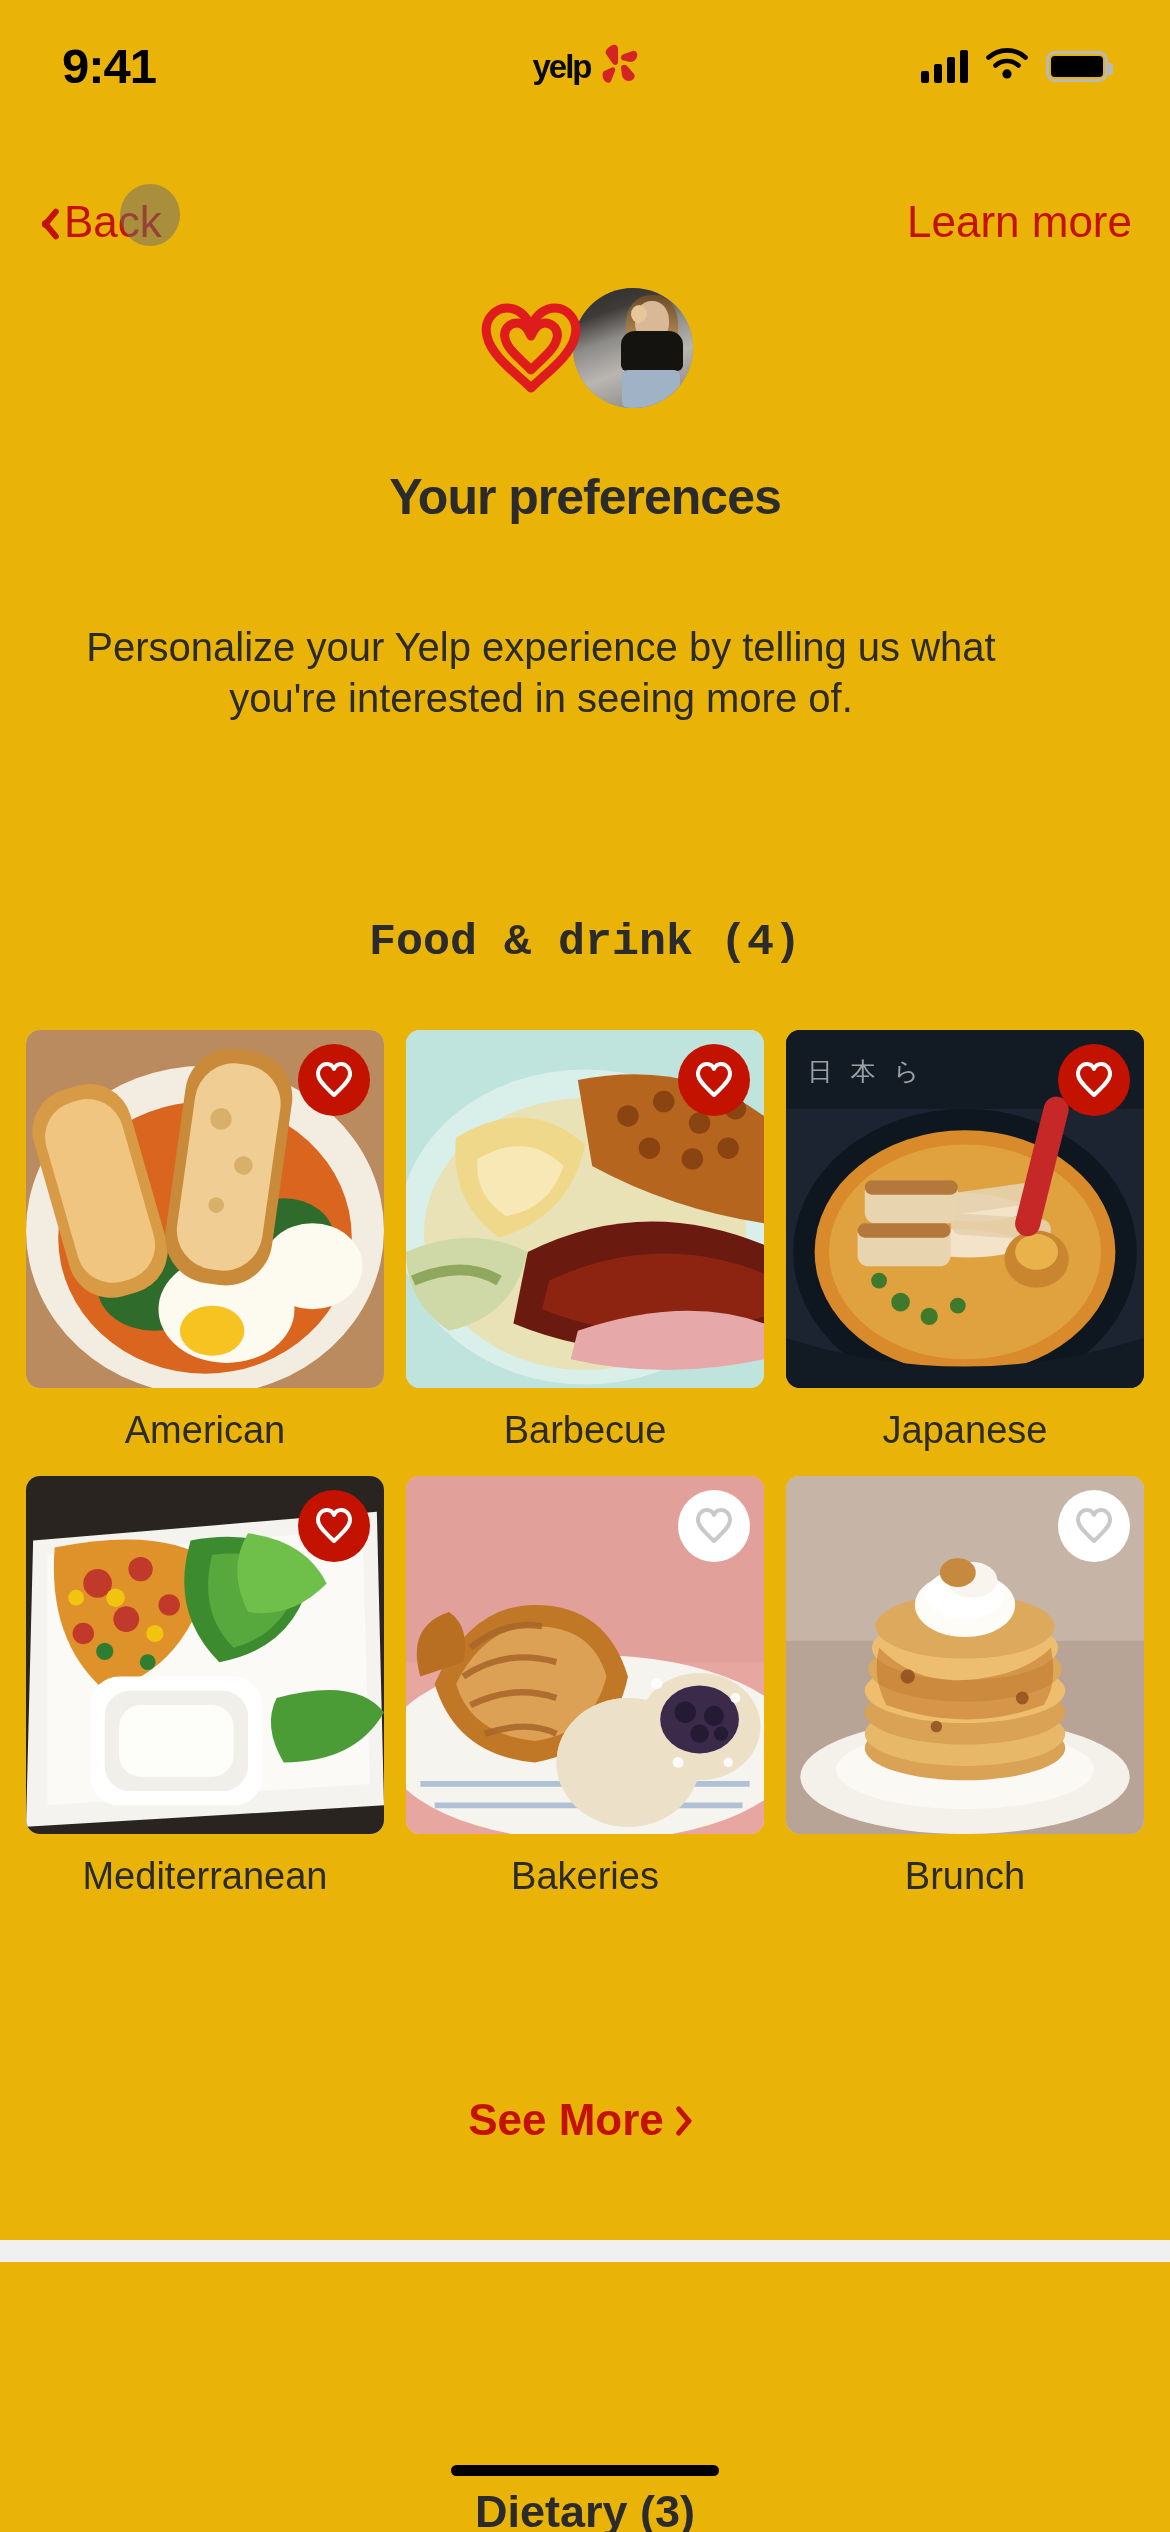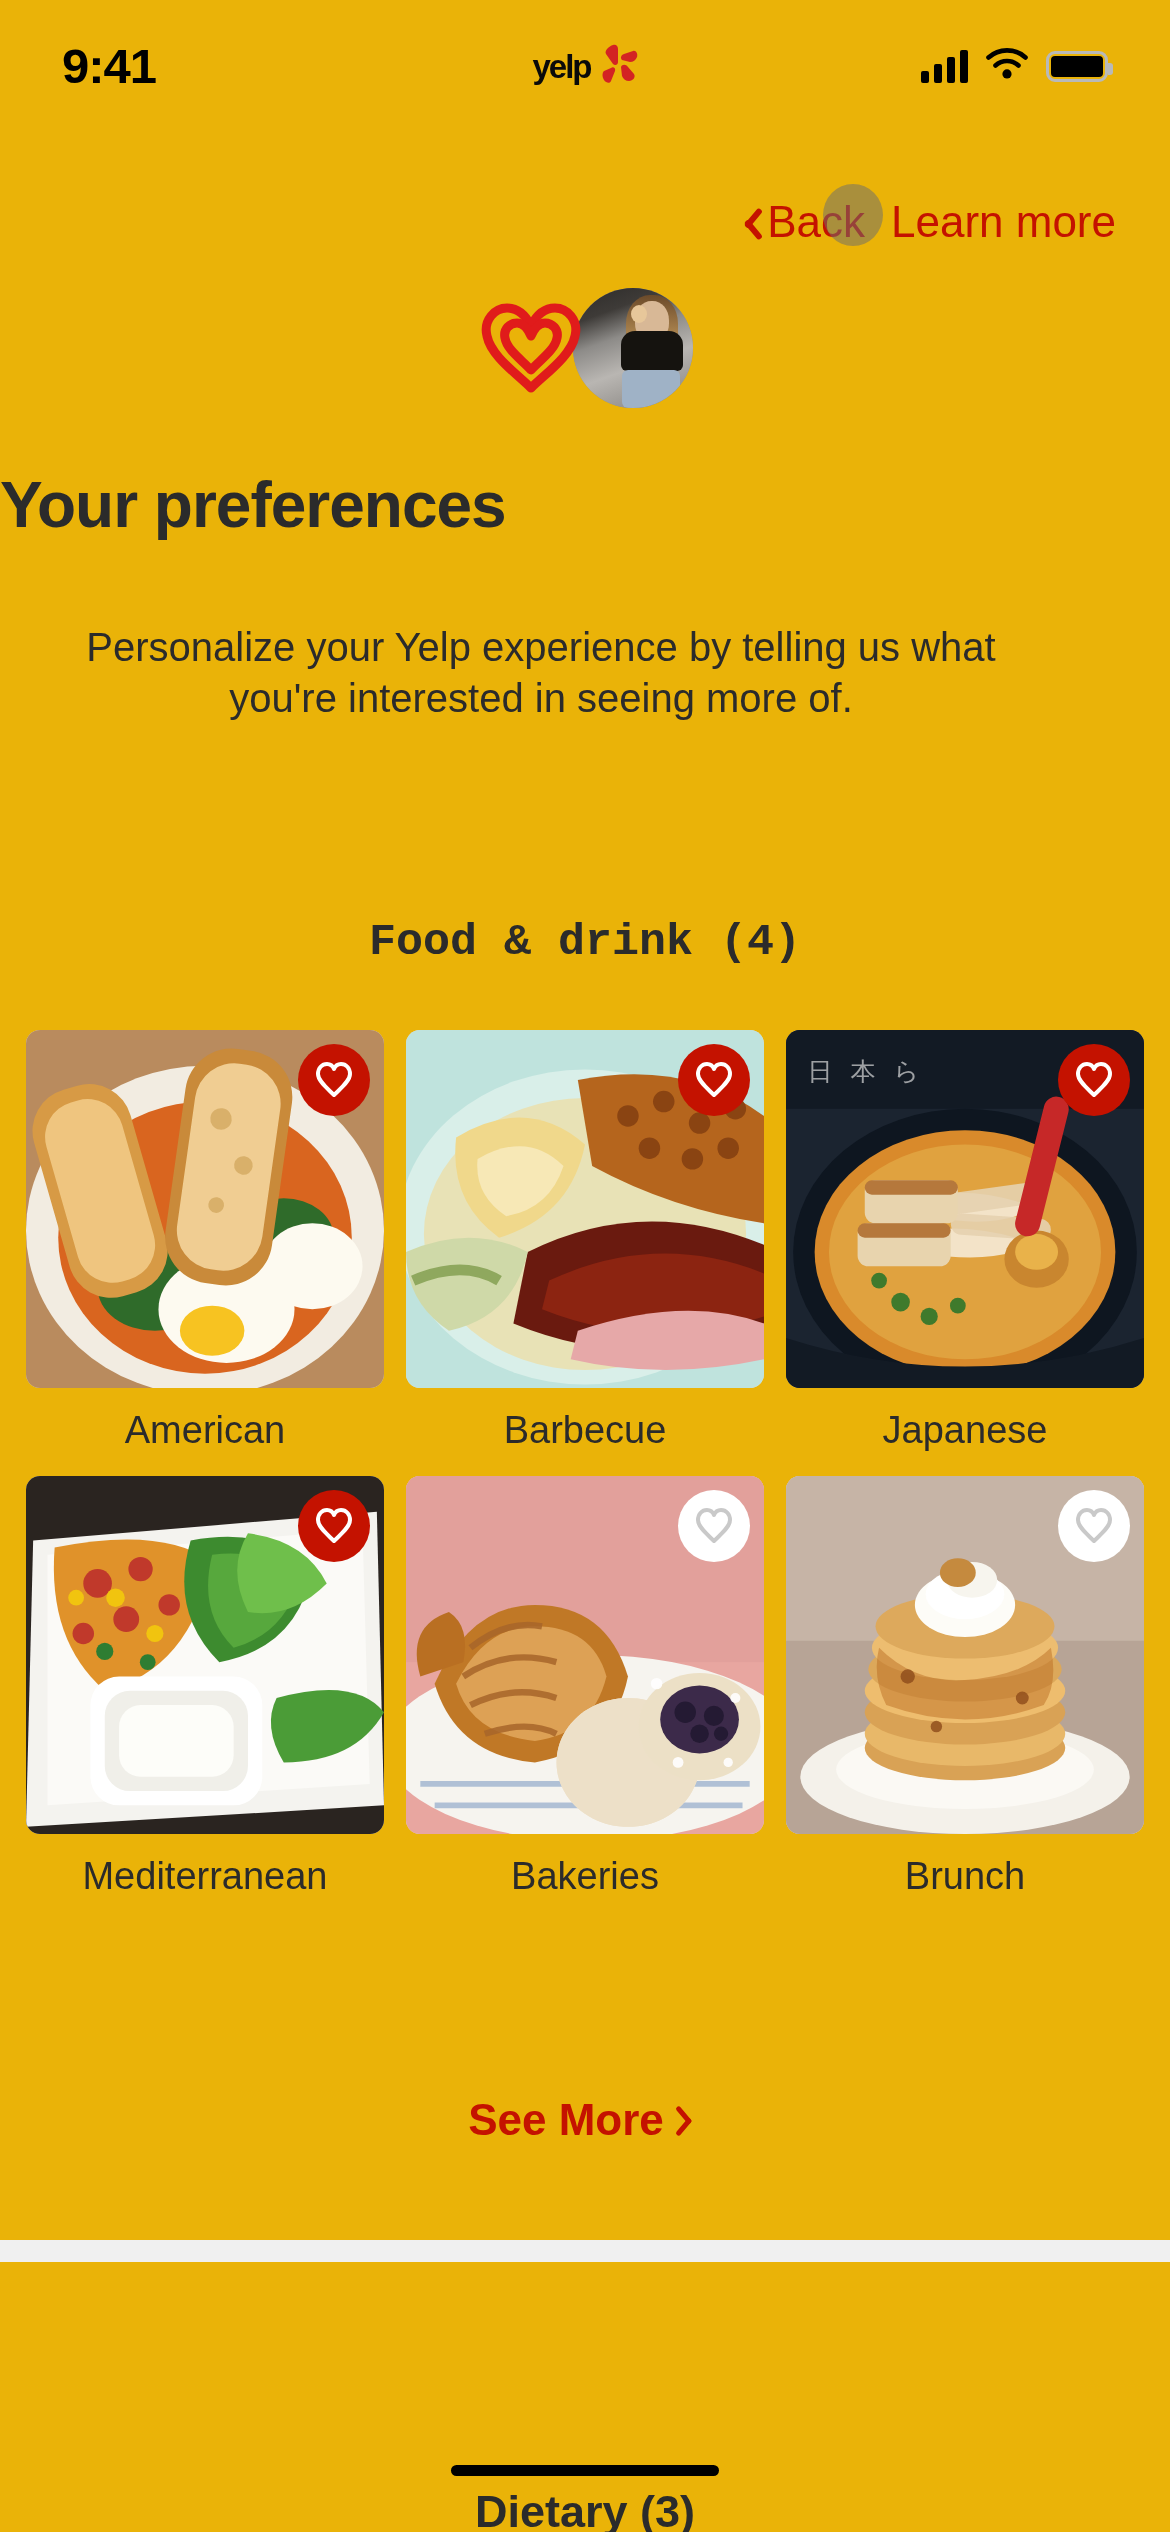--- a/index.html
+++ b/index.html
@@ -38,22 +38,22 @@
   }
   .batt::after {
     content:""; position:absolute; right:-8px; top:9px;
     width:5px; height:12px; background:#b9b9b9; border-radius:0 3px 3px 0;
   }
   .batt > span { display:block; width:100%; height:100%; background:#000; border-radius:4px; }
 
   
   .navbar {
     position:absolute; top:178px; left:0; width:1170px; height:88px;
-    display:flex; align-items:center; justify-content:flex-end;
-    padding:0 42px;
+    display:flex; align-items:center; justify-content:space-between;
+    padding:0 26px;
   }
   .back-btn {
     display:flex; align-items:center; gap:8px; position:relative;
     padding:6px 14px 6px 4px; cursor:pointer;
   }
   .chev-left {
     width:26px; height:40px; position:relative; flex:none;
   }
   .chev-left::before, .chev-left::after {
     content:""; position:absolute; left:10px; width:6px; height:23px;
@@ -100,21 +100,21 @@
     position:absolute; left:40%; top:36%; width:62px; height:40px;
     background:#15130f; border-radius:14px 14px 6px 6px;
   }
   .avatar .ph-jeans {
     position:absolute; left:41%; top:68%; width:58px; height:38px;
     background:#9fb2c6; border-radius:6px;
   }
 
   .page-title {
     position:absolute; top:468px; left:0; width:1170px;
-    text-align:left; font-size:64px; font-weight:700;
+    text-align:center; font-size:50px; font-weight:700;
     color:#2b2b2b; letter-spacing:-1px;
   }
   .page-sub {
     position:absolute; top:622px; left:0; width:1082px;
     text-align:center; font-size:40px; line-height:1.28;
     color:#2b2b2b; padding:0 46px;
   }
 
   
   .section-title {

